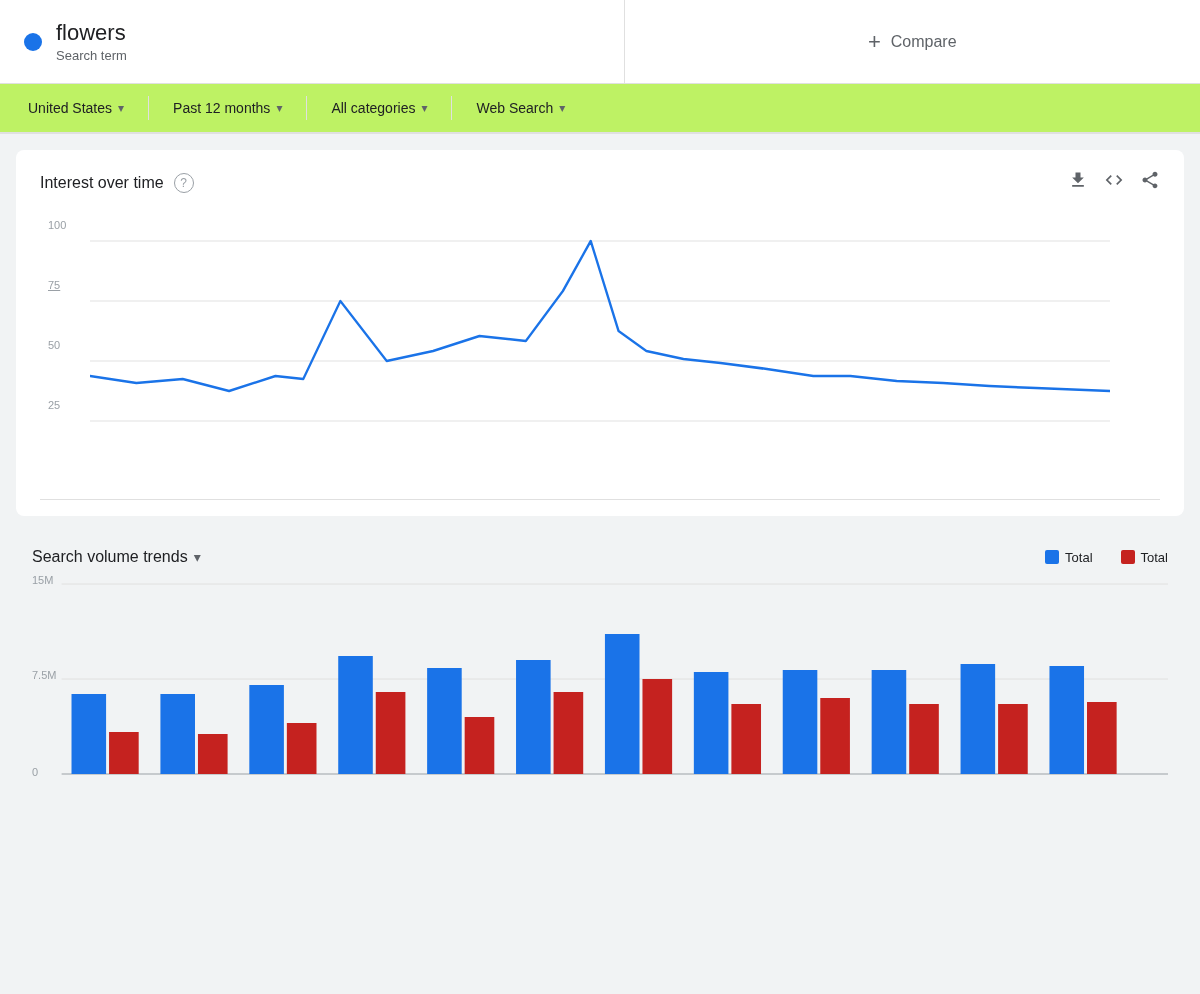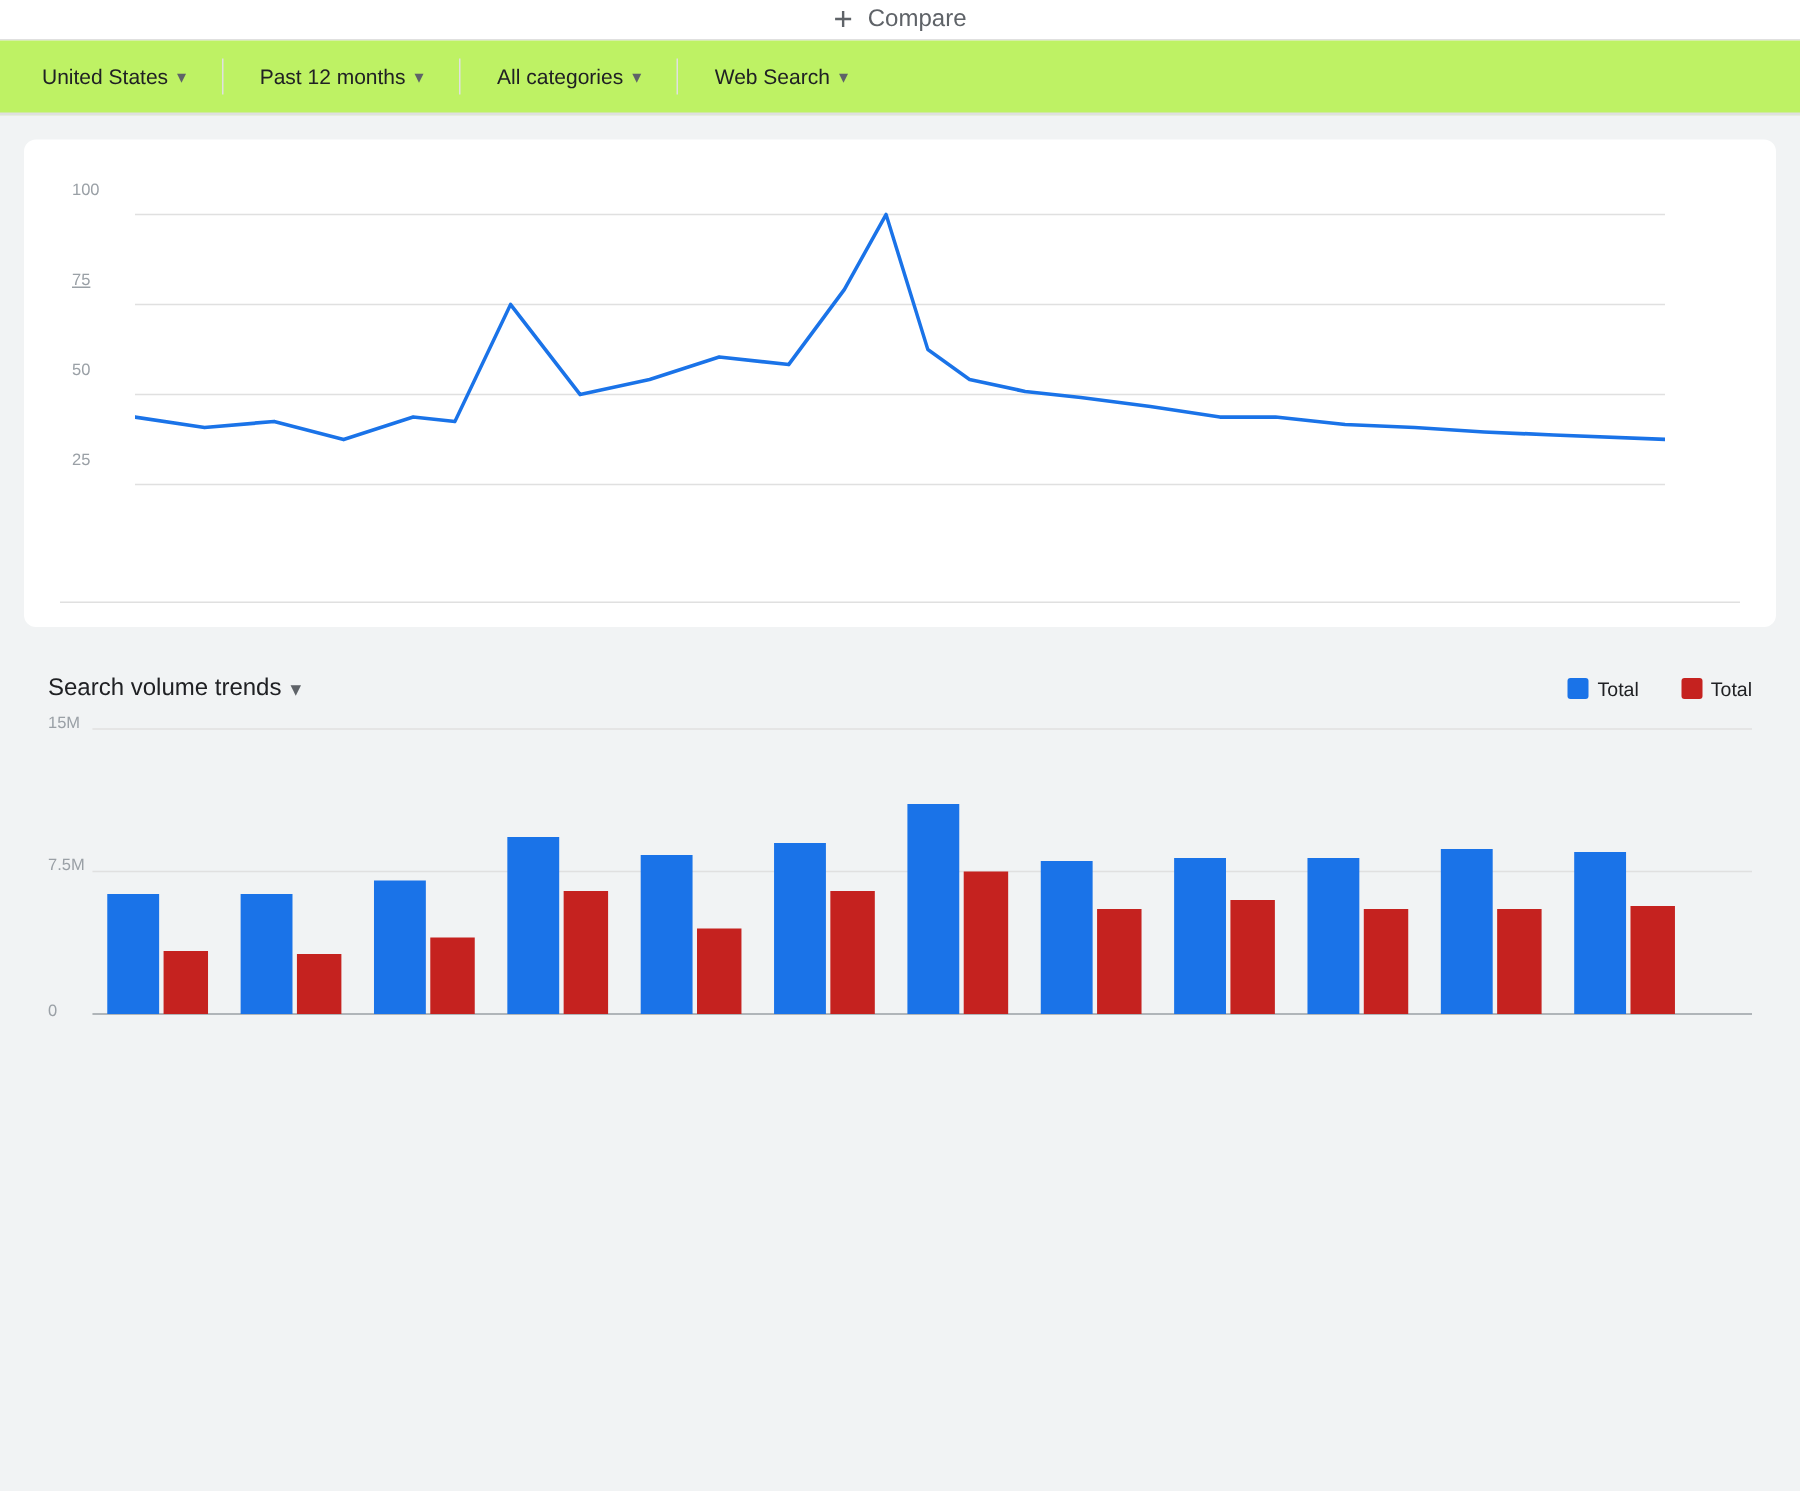--- a/index.html
+++ b/index.html
@@ -211,20 +211,27 @@
 
     .bar-chart-area {
       padding: 0 16px 16px;
       position: relative;
     }
   </style>
 </head>
 <body>
 
 <div class="header-section">
+  <div class="search-term-box">
+    <div class="blue-dot"></div>
+    <div class="term-info">
+      <div class="term-name">flowers</div>
+      <div class="term-type">Search term</div>
+    </div>
+  </div>
   <div class="compare-box">
     <span class="compare-plus">+</span>
     <span class="compare-label">Compare</span>
   </div>
 </div>
 
 <div class="filter-bar">
   <button class="filter-btn">
     <span>United States</span>
     <span class="chevron">▾</span>
@@ -242,20 +249,43 @@
   <div class="filter-divider"></div>
   <button class="filter-btn">
     <span>Web Search</span>
     <span class="chevron">▾</span>
   </button>
 </div>
 
 <div class="main-content">
 
   <div class="card">
+    <div class="card-header">
+      <div class="card-title-group">
+        <span class="card-title">Interest over time</span>
+        <div class="help-icon">?</div>
+      </div>
+      <div class="card-actions">
+        <span class="action-icon">
+          <svg width="20" height="20" viewBox="0 0 24 24" fill="#5f6368">
+              <path d="M19 9h-4V3H9v6H5l7 7 7-7zM5 18v2h14v-2H5z"></path>
+            </svg>
+        </span>
+        <span class="action-icon">
+          <svg width="20" height="20" viewBox="0 0 24 24" fill="#5f6368">
+              <path d="M9.4 16.6L4.8 12l4.6-4.6L8 6l-6 6 6 6 1.4-1.4zm5.2 0l4.6-4.6-4.6-4.6L16 6l6 6-6 6-1.4-1.4z"></path>
+            </svg>
+        </span>
+        <span class="action-icon">
+          <svg width="20" height="20" viewBox="0 0 24 24" fill="#5f6368">
+              <path d="M18 16.08c-.76 0-1.44.3-1.96.77L8.91 12.7c.05-.23.09-.46.09-.7s-.04-.47-.09-.7l7.05-4.11c.54.5 1.25.81 2.04.81 1.66 0 3-1.34 3-3s-1.34-3-3-3-3 1.34-3 3c0 .24.04.47.09.7L8.04 9.81C7.5 9.31 6.79 9 6 9c-1.66 0-3 1.34-3 3s1.34 3 3 3c.79 0 1.5-.31 2.04-.81l7.12 4.16c-.05.21-.08.43-.08.65 0 1.61 1.31 2.92 2.92 2.92 1.61 0 2.92-1.31 2.92-2.92s-1.31-2.92-2.92-2.92z"></path>
+            </svg>
+        </span>
+      </div>
+    </div>
 
     <div class="chart-area">
       
       <span class="y-axis-label" style="top: 8px;">100</span>
       <span class="y-axis-label" style="top: 68px; text-decoration: underline;">75</span>
       <span class="y-axis-label" style="top: 128px;">50</span>
       <span class="y-axis-label" style="top: 188px;">25</span>
 
       <svg class="chart-svg" viewBox="0 0 1100 240" preserveAspectRatio="none">
 

